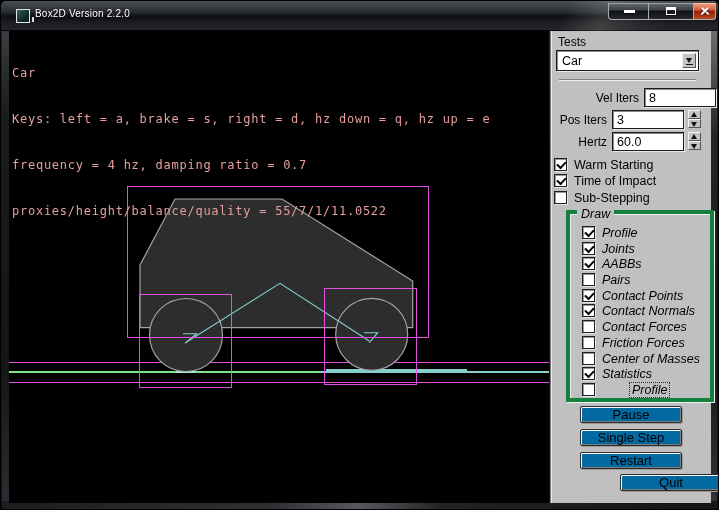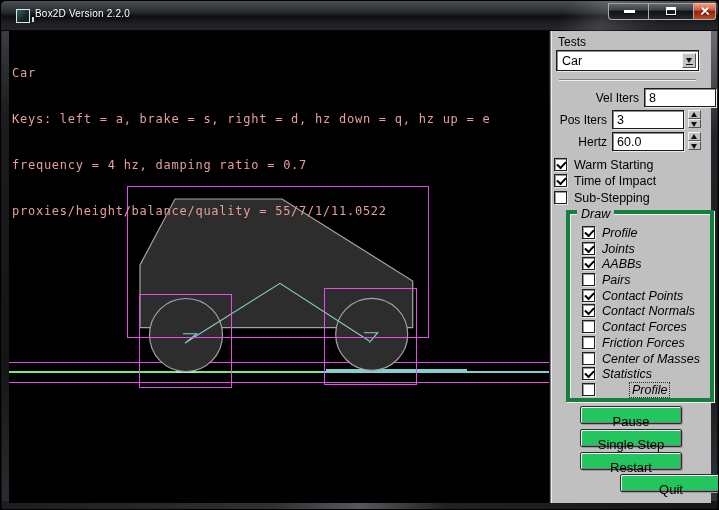--- a/index.html
+++ b/index.html
@@ -81,24 +81,24 @@
   .cb-row{position:absolute;height:14px;white-space:nowrap;}
   .cb-box{position:absolute;left:0;top:0;width:13px;height:13px;background:#fff;
     border:1px solid #1f1f1f;box-shadow:1px 1px 0 #e6e6e6, inset 1px 1px 0 #9a9a9a;}
   .cb-box.on::after{content:"";position:absolute;left:1.5px;top:2px;width:7px;height:4px;
     border-left:2px solid #000;border-bottom:2px solid #000;transform:rotate(-47deg);}
   .cb-label{position:absolute;left:20px;top:0;font-size:12.5px;}
   .cb-label.focus-dotted{outline:1px dotted #2a2a2a;padding:0 2px;margin-left:28px;}
   .groupbox{position:absolute;left:16px;top:179px;width:148px;height:192px;
     border:4px solid #15803d;box-shadow:1px 1px 0 #efefef, inset 1px 1px 0 #efefef;font-style:italic;}
   .gb-title{position:absolute;left:7px;top:-7px;background:#c0c0c0;padding:0 4px;font-size:12.5px;}
-  .gbtn{position:absolute;left:30px;width:102px;height:17px;background:#22c55e;
+  .gbtn{position:absolute;left:30px;width:102px;height:17px;background:#0369a1;
     border:1px solid #2c2c2c;border-radius:2px;
     box-shadow:inset 1px 1px 0 #fdfdfd, inset -1px -1px 0 #7d7d7d, 1px 1px 0 #9b9b9b;
-    font:13px "Liberation Sans",sans-serif;color:#000;text-align:center;line-height:14px;padding:8px;}
+    font:13px "Liberation Sans",sans-serif;color:#000;text-align:center;line-height:14px;padding:0;}
 </style>
 </head>
 <body>
 
 <div class="stage">
   <div class="win">
 
     <div class="titlebar">
       <div class="app-icon"></div>
       <div class="tb-title">Box2D Version 2.2.0</div>

